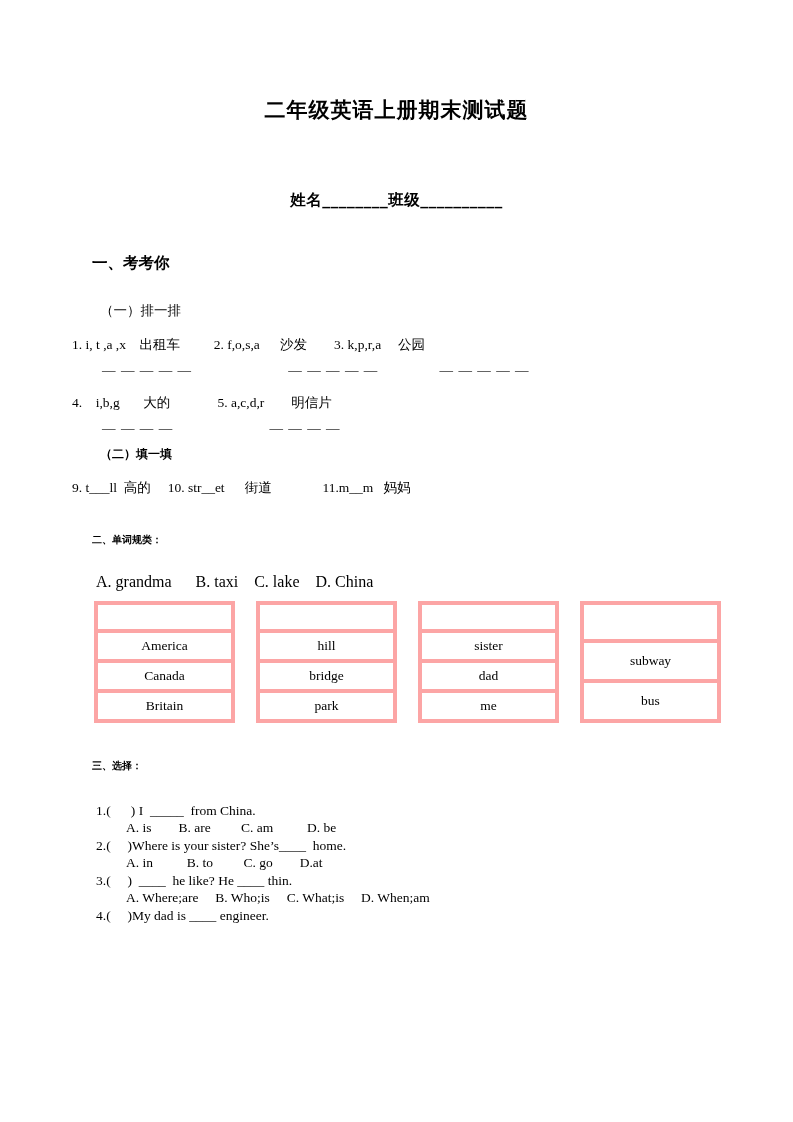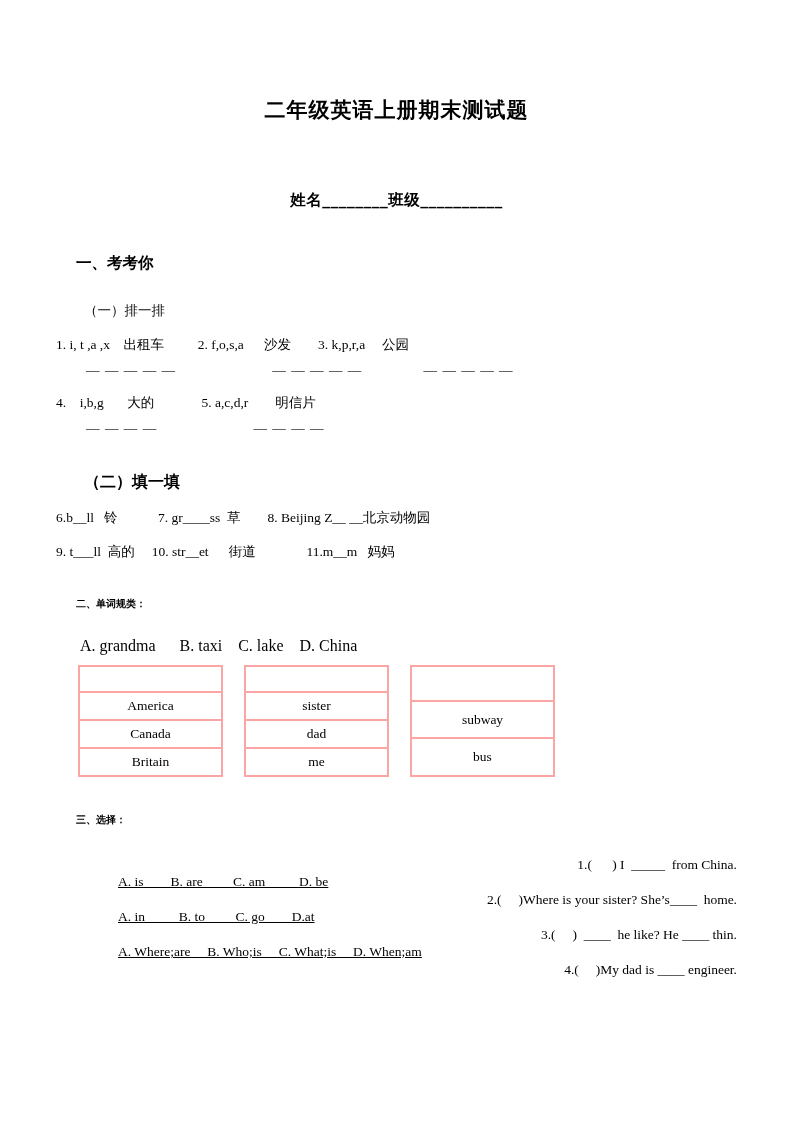--- a/index.html
+++ b/index.html
@@ -14,21 +14,21 @@
     color: #000000;
     position: relative;
     overflow: hidden;
   }
   .page {
     position: absolute;
     left: 0; top: 0;
     width: 793px;
     height: 1122px;
     box-sizing: border-box;
-    padding: 0 56px;
+    padding: 0 72px;
   }
   .doc-title {
     text-align: center;
     font-family: "DejaVu Sans", sans-serif;
     font-weight: bold;
     font-size: 21px;
     letter-spacing: 1px;
     margin-top: 96px;
   }
   .name-line {
@@ -51,22 +51,22 @@
     margin-top: 36px;
   }
   .sub-head {
     font-size: 13.5px;
     margin-top: 28px;
     margin-left: 28px;
   }
   .sub-head.cn {
     font-family: "DejaVu Sans", sans-serif;
     font-weight: bold;
-    font-size: 16px;
-    margin-top: 36px;
+    font-size: 12px;
+    margin-top: 10px;
   }
   .q-row {
     font-size: 13.5px;
     margin-top: 16px;
     white-space: pre;
   }
   .blank-row {
     font-size: 13.5px;
     margin-top: 8px;
     margin-left: 30px;
@@ -84,44 +84,42 @@
     margin-left: 22px;
     display: flex;
     gap: 21px;
   }
   table.wordbox {
     border-collapse: collapse;
     width: 145px;
     table-layout: fixed;
   }
   table.wordbox td {
-    border: 2px solid #fca5a5;
+    border: 4px solid #fca5a5;
     height: 24px;
     text-align: center;
     font-size: 13.5px;
     padding: 1px 2px;
   }
   table.wordbox td.empty {
     height: 22px;
   }
   .choice-block {
     margin-top: 30px;
     margin-left: 24px;
     font-size: 13.5px;
   }
   .choice-q {
     white-space: pre;
     margin-top: 2px;
-    text-align: right;
   }
   .choice-opts {
     white-space: pre;
-    margin-left: 38px;
+    margin-left: 30px;
     margin-top: 1px;
-    text-decoration: underline;
   }
 </style>
 </head>
 <body>
 
 <div class="page">
 
   <div class="doc-title">二年级英语上册期末测试题</div>
 
   <div class="name-line">姓名________班级__________</div>
@@ -131,41 +129,56 @@
   <div class="sub-head">（一）排一排</div>
 
   <div class="q-row">1. i, t ,a ,x    出租车          2. f,o,s,a      沙发        3. k,p,r,a     公园</div>
   <div class="blank-row">— — — — —                      — — — — —              — — — — —</div>
 
   <div class="q-row">4.    i,b,g       大的              5. a,c,d,r        明信片</div>
   <div class="blank-row">— — — —                      — — — —</div>
 
   <div class="sub-head cn">（二）填一填</div>
 
-  <div class="q-row">6.b__ll   铃            7. gr____ss  草        8. Beijing Z__ __北京动物园</div>
   <div class="q-row">9. t___ll  高的     10. str__et      街道               11.m__m   妈妈</div>
 
   <div class="section-head small">二、单词规类：</div>
 
   <div class="word-choices">A. grandma      B. taxi    C. lake    D. China</div>
 
   <div class="tables">
     <table class="wordbox">
       <tbody>
           <tr>
             <td class="empty"></td>
           </tr>
       <tr>
             <td>America</td>
           </tr>
       <tr>
             <td>Canada</td>
           </tr>
       <tr>
             <td>Britain</td>
+          </tr>
+    </tbody>
+      </table>
+    <table class="wordbox">
+      <tbody>
+          <tr>
+            <td class="empty"></td>
+          </tr>
+      <tr>
+            <td>hill</td>
+          </tr>
+      <tr>
+            <td>bridge</td>
+          </tr>
+      <tr>
+            <td>park</td>
           </tr>
     </tbody>
       </table>
     <table class="wordbox">
       <tbody>
           <tr>
             <td class="empty"></td>
           </tr>
       <tr>
             <td>sister</td>

